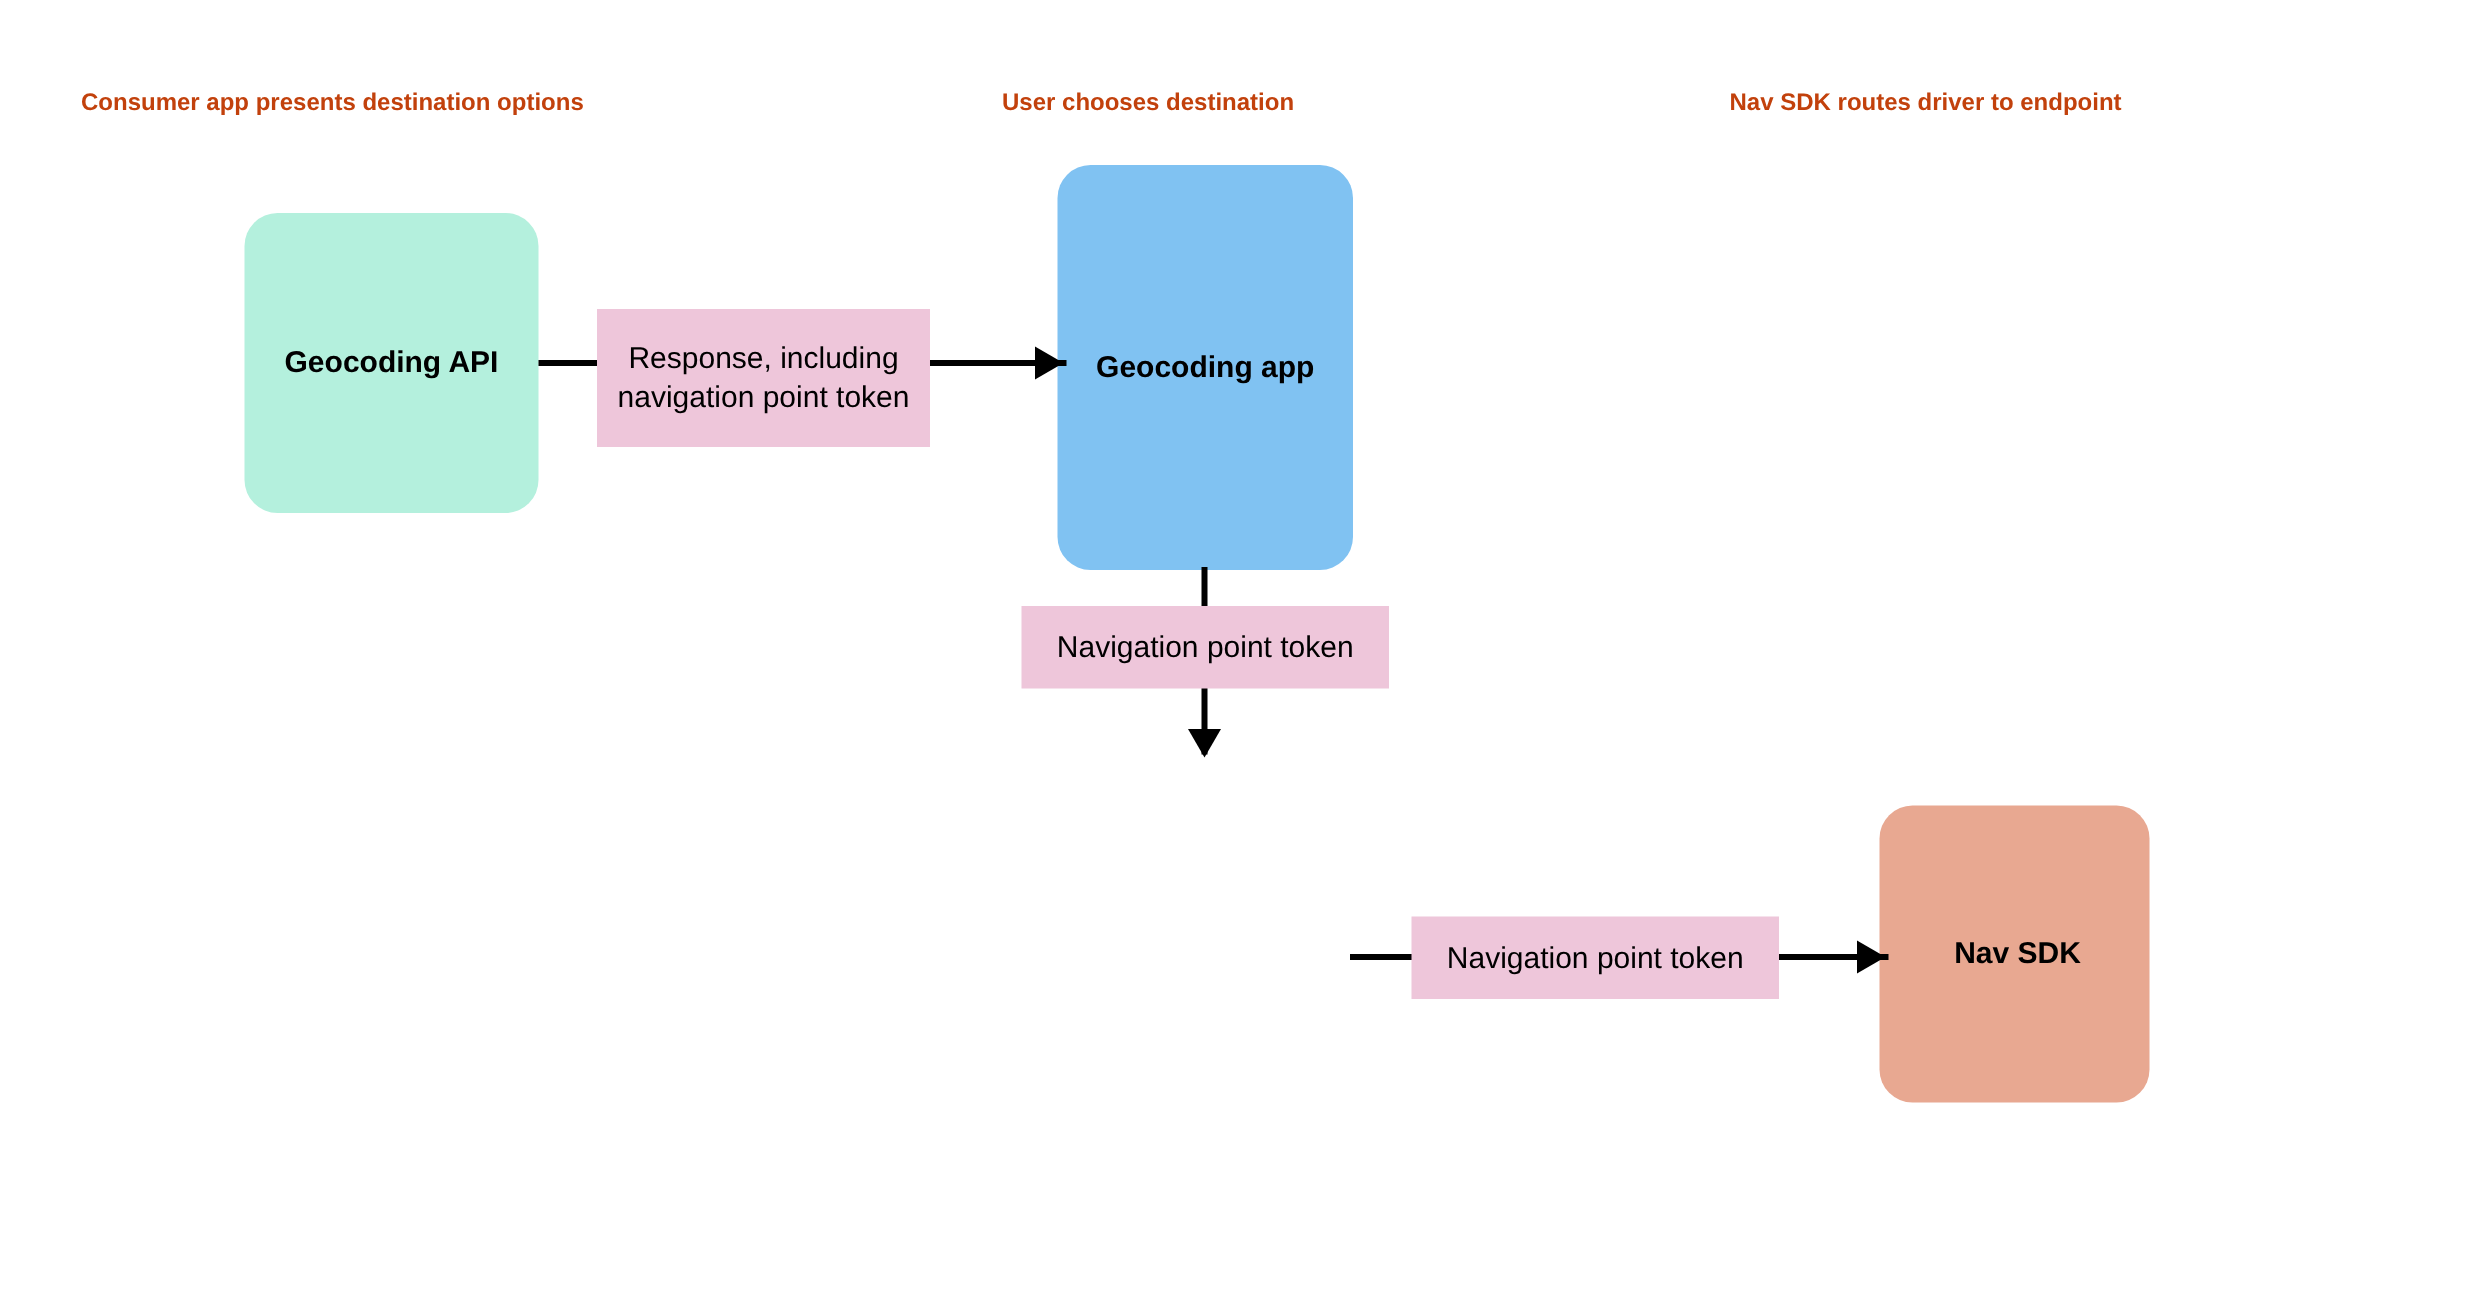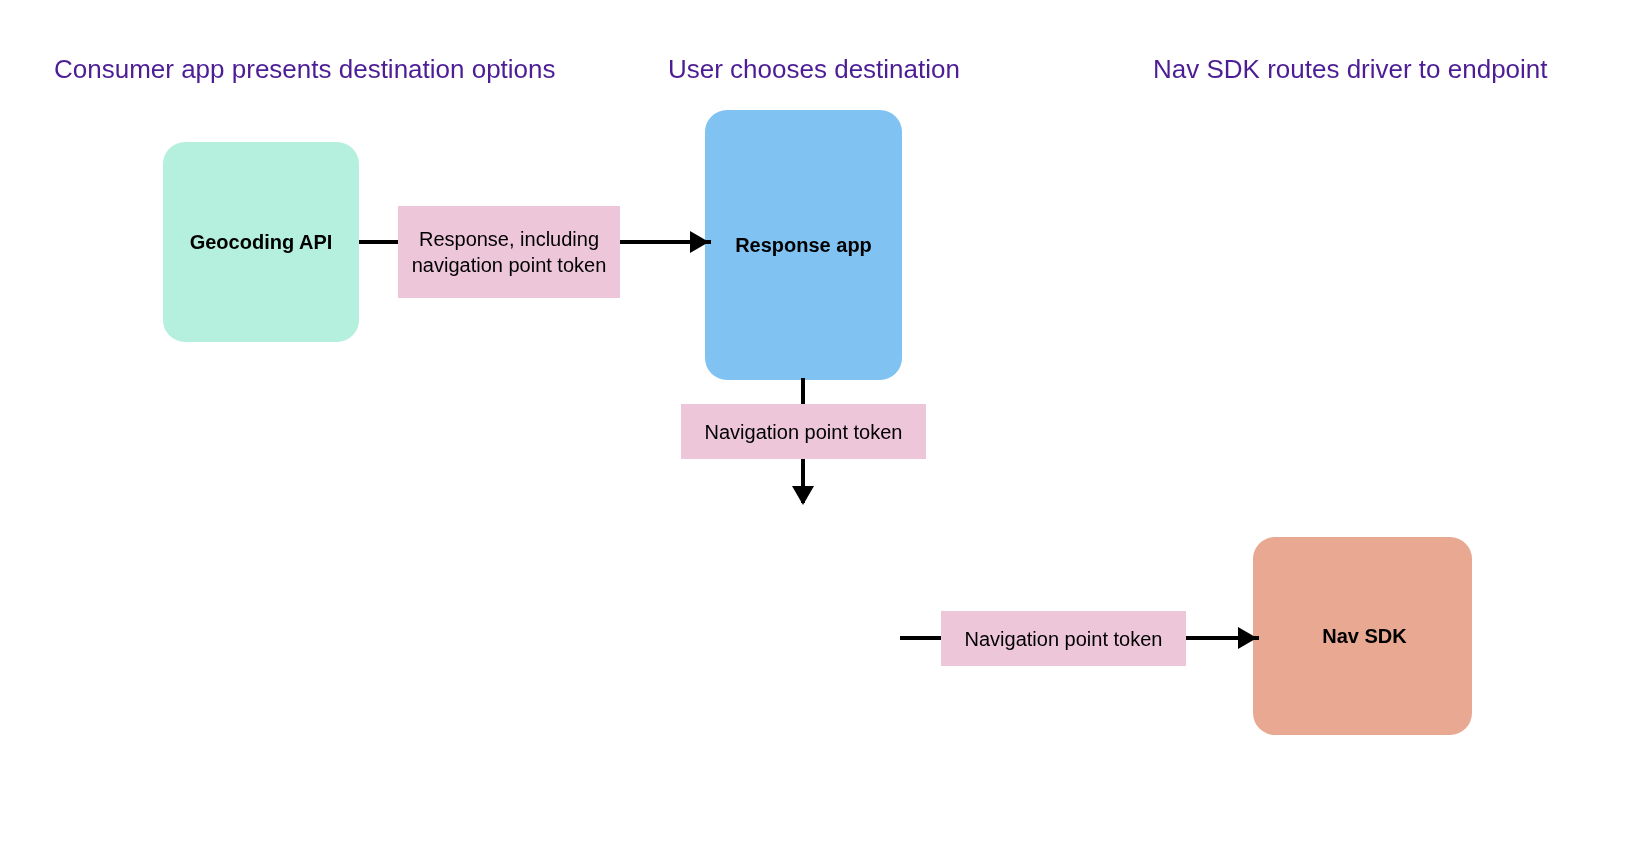--- a/index.html
+++ b/index.html
@@ -16,25 +16,25 @@
     color: #000000;
   }
   #canvas {
     position: absolute;
     left: 0; top: 0;
     width: 1646px;
     height: 868px;
   }
   .col-header {
     position: absolute;
-    font-size: 26px;
+    font-size: 16px;
     line-height: 28px;
-    color: #4c1d95;
+    color: #c2410c;
     white-space: nowrap;
-    font-weight: 400;
+    font-weight: 700;
   }
   #header-0 { left: 54px;   top: 55px; }
   #header-1 { left: 668px;  top: 55px; }
   #header-2 { left: 1153px; top: 55px; }
 
   .node {
     position: absolute;
     display: flex;
     align-items: center;
     justify-content: center;
@@ -51,21 +51,21 @@
   }
   #node-consumer {
     left: 705px; top: 110px; width: 197px; height: 270px;
     background: #80c2f2;
   }
   #node-driver {
     left: 705px; top: 504px; width: 197px; height: 272px;
     background: #80c2f2;
   }
   #node-navsdk {
-    left: 1253px; top: 537px; width: 219px; height: 198px;
+    left: 1253px; top: 537px; width: 180px; height: 198px;
     background: #e8a891;
     padding-left: 12px;
   }
 
   .edge-label {
     position: absolute;
     display: flex;
     align-items: center;
     justify-content: center;
     text-align: center;
@@ -141,21 +141,21 @@
 
   <div class="connector h-line" id="line-driver-label"></div>
   <div class="connector h-line" id="line-label-navsdk"></div>
   <div class="arrow-head arrow-right" id="arrow-navsdk"></div>
 
   <div class="node" id="node-geocoding">
     <span>Geocoding API</span>
   </div>
 
   <div class="node" id="node-consumer">
-    <span>Response app</span>
+    <span>Geocoding app</span>
   </div>
 
 
   <div class="node" id="node-navsdk">
     <span>Nav SDK</span>
   </div>
 
   <div class="edge-label" id="label-response">
     <span>Response, including navigation point token</span>
   </div>

